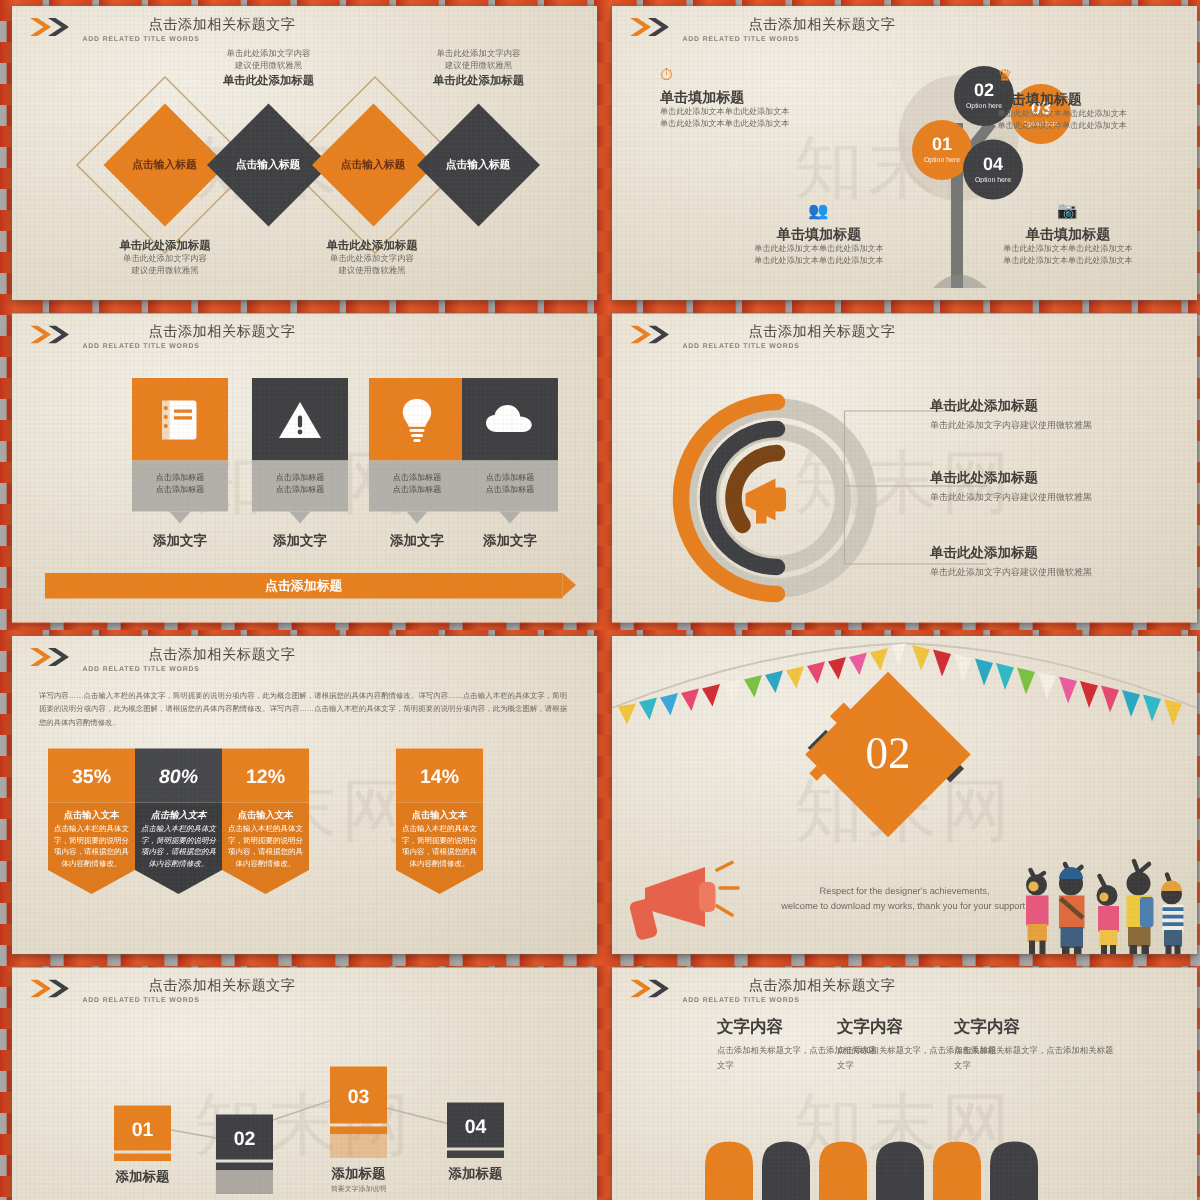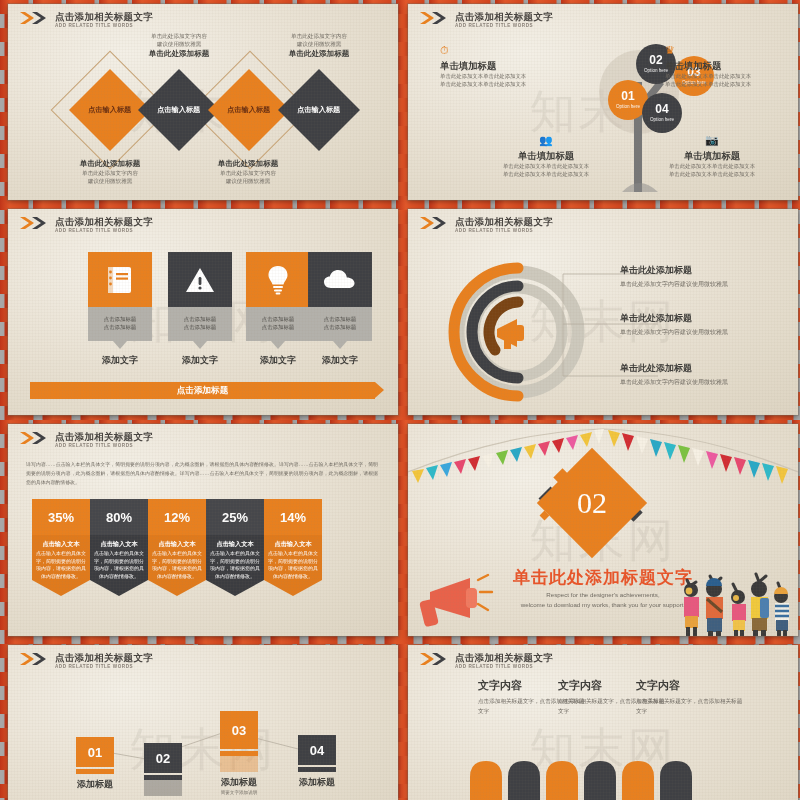--- a/index.html
+++ b/index.html
@@ -60,21 +60,21 @@
   .wm{
     position:absolute; left:50%; top:55%; transform:translate(-50%,-50%) ;
     font-size:46px; color:rgba(120,110,95,.10); letter-spacing:3px;
     pointer-events:none; white-space:nowrap;
   }
 
   
   .shead { position: absolute; left: 12px; top: 7px; display:flex; align-items:flex-start; gap:5px; z-index:4;}
   .chev { display:flex; align-items:center; margin-top:1px; }
   .chev svg { display:block; }
-  .shead-txt .t1 { font-size: 9.5px; color:#4a4642; font-weight:700; letter-spacing:.3px; line-height:11px;}
+  .shead-txt .t1 { font-size: 9.5px; color:#4a4642; font-weight:400; letter-spacing:.3px; line-height:11px;margin-left:44px;}
   .shead-txt .t2 { font-size: 4.6px; color:#8a8178; letter-spacing:.55px; line-height:7px; font-weight:700;}
 
   
   .s1-wrap{position:absolute; inset:0;}
   .dia{position:absolute; width:58px; height:58px; transform:rotate(45deg);
        display:flex; align-items:center; justify-content:center;}
   .dia span{transform:rotate(-45deg); font-size:7.2px; font-weight:700; color:#fff; white-space:nowrap;}
   .dia.o{background:#e8801f;}
   .dia.d{background:#3f4044;}
   .dia.o span{color:#6b2f10;}
@@ -486,48 +486,38 @@
     <div class="s5-b o" style="left:24px;top:75px;">
       <div class="s5-top">35%</div>
       <div class="s5-bot">
         <div class="h">点击输入文本</div>
         <div class="p">点击输入本栏的具体文字，简明扼要的说明分项内容，请根据您的具体内容酌情修改。</div>
       </div>
       <svg class="s5-tip" viewBox="0 0 54 16" preserveAspectRatio="none">
           <path d="M0 0 H54 V0 L27 16 L0 0 Z" fill="#e07a1c"></path>
         </svg>
     </div>
-    <div class="s5-b d" style="left:82px;top:75px;">
+    <div class="s5-b d" style="left:82px;top:75px;font-style:italic;">
       <div class="s5-top">80%</div>
       <div class="s5-bot">
         <div class="h">点击输入文本</div>
         <div class="p">点击输入本栏的具体文字，简明扼要的说明分项内容，请根据您的具体内容酌情修改。</div>
       </div>
       <svg class="s5-tip" viewBox="0 0 54 16" preserveAspectRatio="none">
           <path d="M0 0 H54 L27 16 L0 0 Z" fill="#3b3c40"></path>
         </svg>
     </div>
     <div class="s5-b o" style="left:140px;top:75px;">
       <div class="s5-top">12%</div>
       <div class="s5-bot">
         <div class="h">点击输入文本</div>
         <div class="p">点击输入本栏的具体文字，简明扼要的说明分项内容，请根据您的具体内容酌情修改。</div>
       </div>
       <svg class="s5-tip" viewBox="0 0 54 16" preserveAspectRatio="none">
           <path d="M0 0 H54 L27 16 L0 0 Z" fill="#e07a1c"></path>
-        </svg>
-    </div>
-    <div class="s5-b d" style="left:198px;top:75px;">
-      <div class="s5-top">25%</div>
-      <div class="s5-bot">
-        <div class="h">点击输入文本</div>
-        <div class="p">点击输入本栏的具体文字，简明扼要的说明分项内容，请根据您的具体内容酌情修改。</div>
-      </div>
-      <svg class="s5-tip" viewBox="0 0 54 16" preserveAspectRatio="none">
-          <path d="M0 0 H54 L27 16 L0 0 Z" fill="#3b3c40"></path>
         </svg>
     </div>
     <div class="s5-b o" style="left:256px;top:75px;">
       <div class="s5-top">14%</div>
       <div class="s5-bot">
         <div class="h">点击输入文本</div>
         <div class="p">点击输入本栏的具体文字，简明扼要的说明分项内容，请根据您的具体内容酌情修改。</div>
       </div>
       <svg class="s5-tip" viewBox="0 0 54 16" preserveAspectRatio="none">
           <path d="M0 0 H54 L27 16 L0 0 Z" fill="#e07a1c"></path>
@@ -574,21 +564,20 @@
     <div class="dsq" style="left:134px;top:66px;width:17px;height:17px;"></div>
     <div class="dsq" style="left:206px;top:64px;width:17px;height:17px;"></div>
     <div class="dsq" style="left:219px;top:82px;width:13px;height:13px;"></div>
     <div class="dsq o" style="left:148px;top:47px;width:13px;height:13px;"></div>
     <div class="dsq o" style="left:181px;top:47px;width:6px;height:6px;"></div>
     <div class="dsq o" style="left:133px;top:88px;width:7px;height:7px;"></div>
     <div class="d02">
       <span>02</span>
     </div>
 
-    <div class="s6-title">单击此处添加标题文字</div>
     <div class="s6-sub">
       <div>Respect for the designer's achievements,</div>
       <div>welcome to download my works, thank you for your support!</div>
     </div>
 
     <svg style="position:absolute;left:10px;top:140px;" width="85" height="70">
       <path d="M12 28 L52 14 L52 54 L12 42 Z" fill="#e8624a"></path>
       <rect x="48" y="24" width="11" height="20" rx="4" fill="#f07a60"></rect>
       <rect x="4" y="36" width="14" height="26" rx="4" fill="#e8624a" transform="rotate(-14 11 49)"></rect>
       <g stroke="#e8801f" stroke-width="2.4" stroke-linecap="round">

